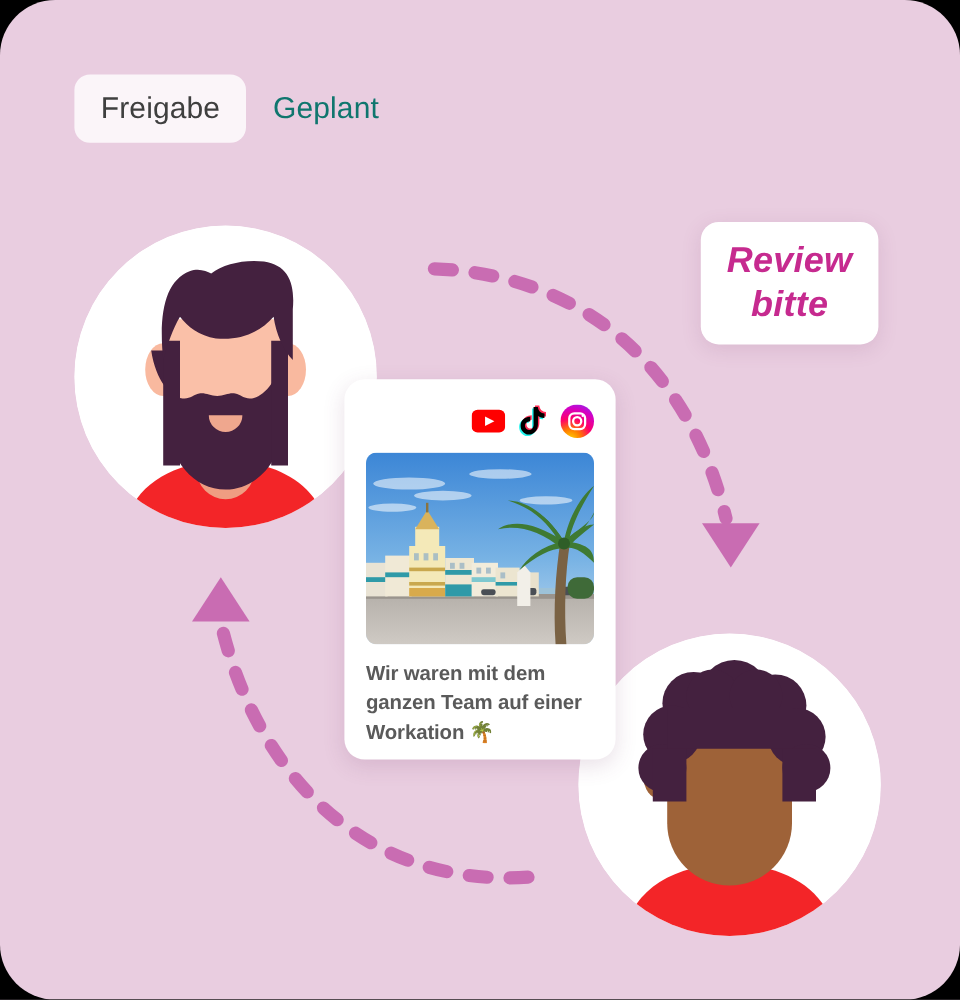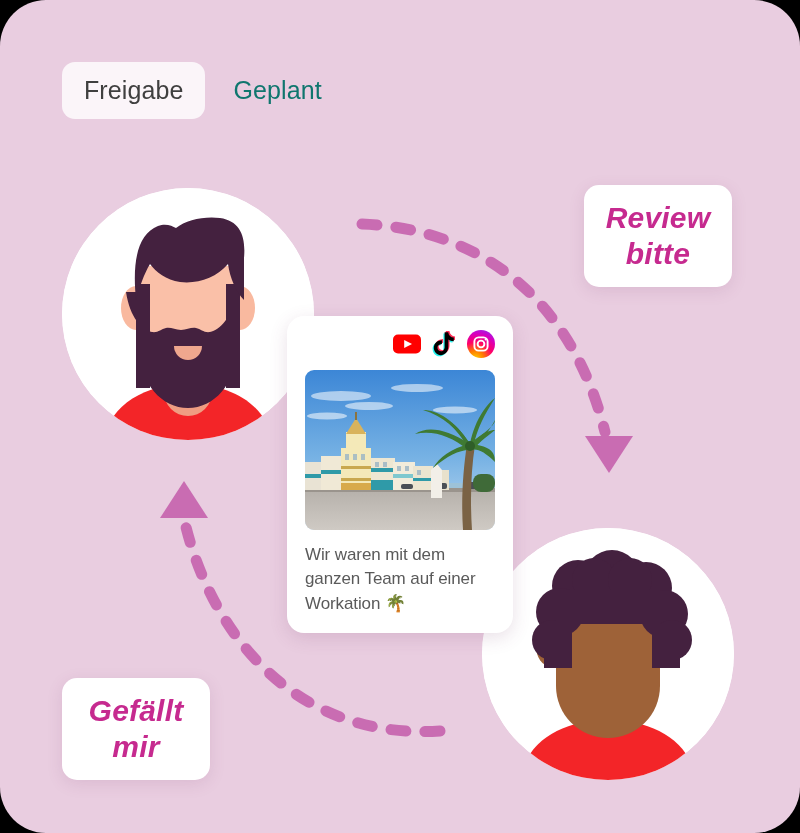--- a/index.html
+++ b/index.html
@@ -24,21 +24,20 @@
     overflow: hidden;
   }
 
   
   .tabs {
     position: absolute;
     top: 62px;
     left: 62px;
     display: flex;
     align-items: center;
-    gap: 6px;
     z-index: 6;
   }
   .tab {
     font-size: 25px;
     color: #0f766e;
     padding: 16px 22px;
     border-radius: 13px;
     letter-spacing: 0.1px;
     white-space: nowrap;
     background: transparent;
@@ -66,23 +65,24 @@
     position: absolute;
     left: 287px;
     top: 316px;
     width: 226px;
     height: 317px;
     background: #ffffff;
     border-radius: 17px;
     box-shadow: 0 5px 18px rgba(120, 60, 105, 0.16);
     z-index: 5;
     box-sizing: border-box;
-    padding: 13px 18px 16px 18px;
+    padding: 20px 18px 16px 18px;
     display: flex;
     flex-direction: column;
+    font-weight: bold;
   }
   .social-row {
     display: flex;
     justify-content: flex-end;
     align-items: center;
     gap: 9px;
     height: 30px;
     flex: none;
   }
   .social-icon { width: 28px; height: 28px; display: block; }
@@ -352,17 +352,14 @@
       </svg>
     </div>
 
     <div class="post-text">Wir waren mit dem ganzen Team auf einer Workation 🌴</div>
   </div>
 
   <div class="bubble" id="bubble-review">
     <span>Review bitte</span>
   </div>
 
-  <div class="bubble" id="bubble-like">
-    <span>Gefällt mir</span>
-  </div>
 
 </div>
 
 </body></html>

